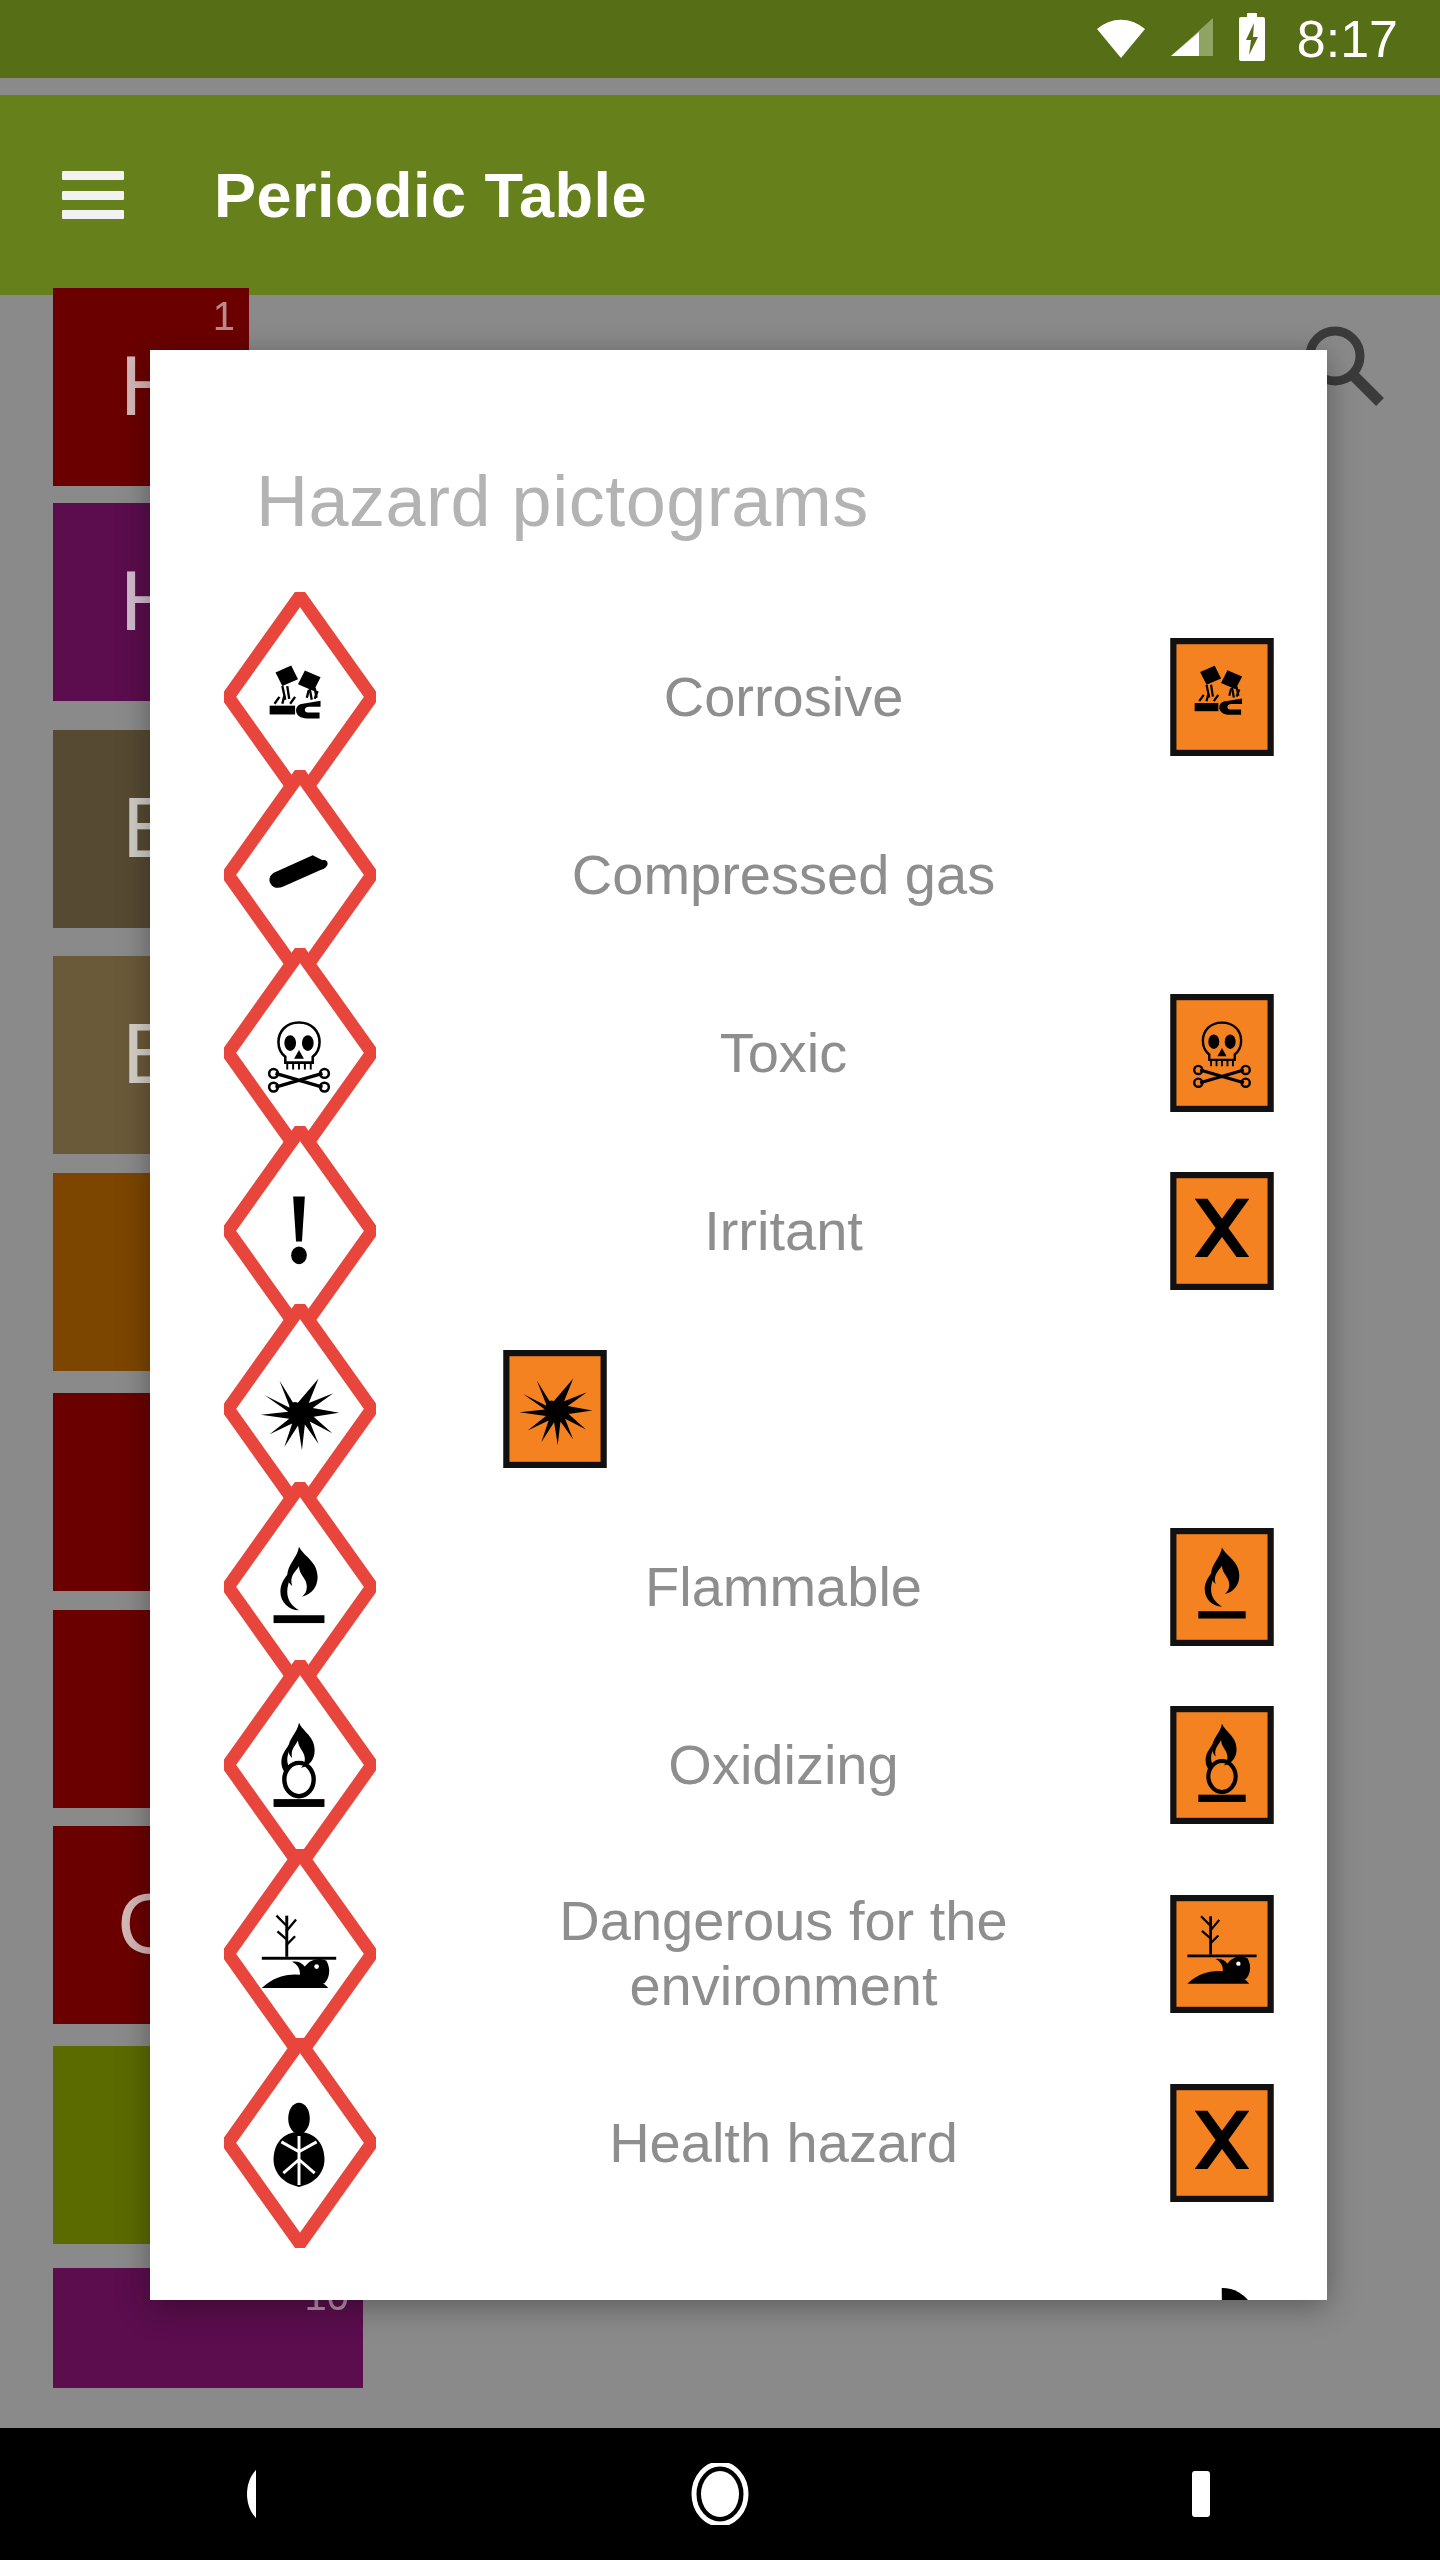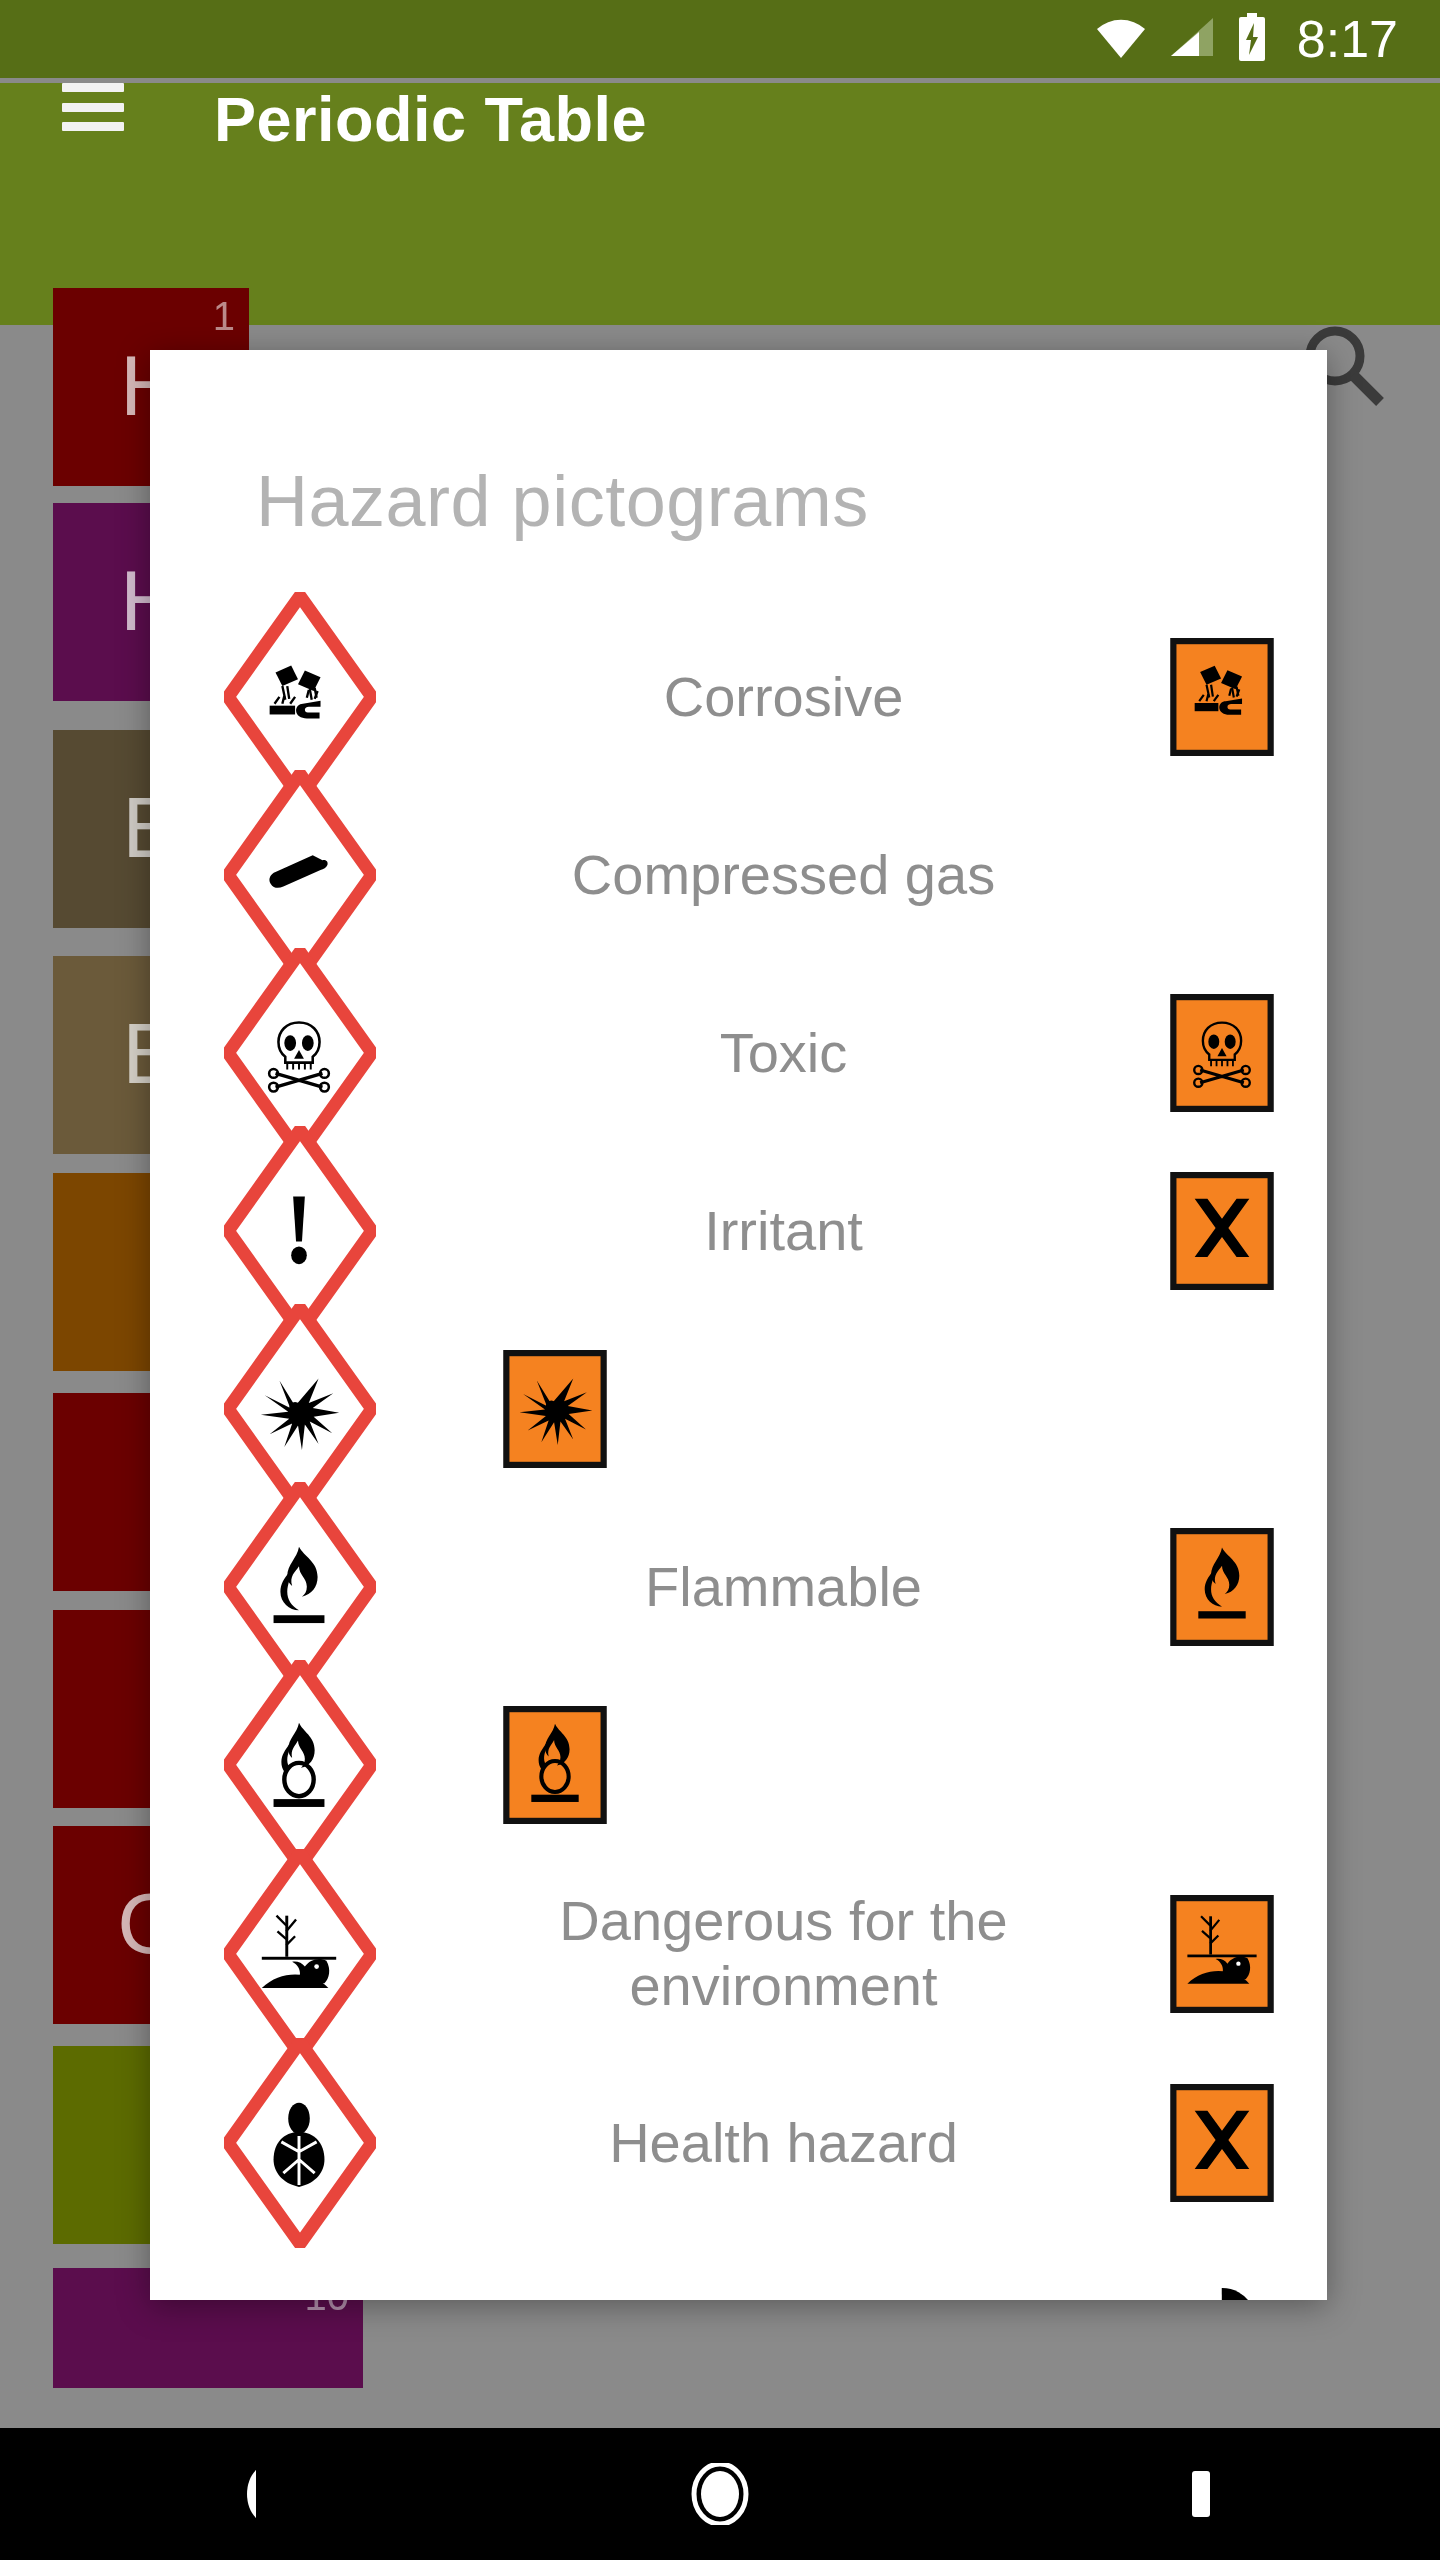--- a/index.html
+++ b/index.html
@@ -19,23 +19,23 @@
     padding-right: 42px;
   }
   .sb-icon { display: inline-block; margin-left: 22px; }
   .sb-time {
     color: #ffffff; font-size: 52px; margin-left: 30px;
     letter-spacing: 0px; font-weight: 400;
   }
 
   
   #appbar {
-    position: absolute; top: 83px; left: 0; width: 1440px; height: 242px;
+    position: absolute; top: 95px; left: 0; width: 1440px; height: 200px;
     background: #66801c;
-    display: flex; 
+    display: flex; align-items: center;
   }
   #hamburger {
     width: 62px; height: 48px; margin-left: 62px;
     display: flex; flex-direction: column; justify-content: space-between;
   }
   #hamburger span { display: block; height: 9px; background: #f2f2f2; border-radius: 1px; }
   #appbar-title {
     color: #ffffff; font-size: 63px; font-weight: bold;
     margin-left: 90px; letter-spacing: 0.5px;
   }
@@ -357,20 +357,21 @@
     <g transform="translate(26,55) scale(0.98,0.98)">
                 <g fill="#000">
         <path d="M50 8 c-2 11 -11 16 -11 27 c0 4 2 7 4 9 c-2 -9 3 -12 6 -18 c0 8 7 11 7 19 c0 4 -2 7 -4 9 c9 -2 14 -9 14 -18 c0 -14 -12 -19 -16 -28 z"></path>
         <path d="M40 30 c-4 6 -8 11 -8 18 c0 4 1 7 3 10 l6 -3 c-2 -3 -3 -6 -3 -9 c0 -7 4 -11 2 -16 z"></path>
         <ellipse cx="50" cy="66" rx="15" ry="17" fill="none" stroke="#000" stroke-width="4.5"></ellipse>
         <rect x="24" y="86" width="52" height="8"></rect>
       </g>
               </g>
   </svg>
           </div>
+          <div class="haz-label">Oxidizing</div>
           <div class="haz-old">
             <svg width="104" height="118" viewBox="0 0 100 114">
     <rect x="3" y="3" width="94" height="108" fill="#f58220" stroke="#111" stroke-width="6"></rect>
     <g transform="translate(6,10) scale(0.88)">
                 <g fill="#000">
         <path d="M50 8 c-2 11 -11 16 -11 27 c0 4 2 7 4 9 c-2 -9 3 -12 6 -18 c0 8 7 11 7 19 c0 4 -2 7 -4 9 c9 -2 14 -9 14 -18 c0 -14 -12 -19 -16 -28 z"></path>
         <path d="M40 30 c-4 6 -8 11 -8 18 c0 4 1 7 3 10 l6 -3 c-2 -3 -3 -6 -3 -9 c0 -7 4 -11 2 -16 z"></path>
         <ellipse cx="50" cy="66" rx="15" ry="17" fill="none" stroke="#000" stroke-width="4.5"></ellipse>
         <rect x="24" y="86" width="52" height="8"></rect>
       </g>

